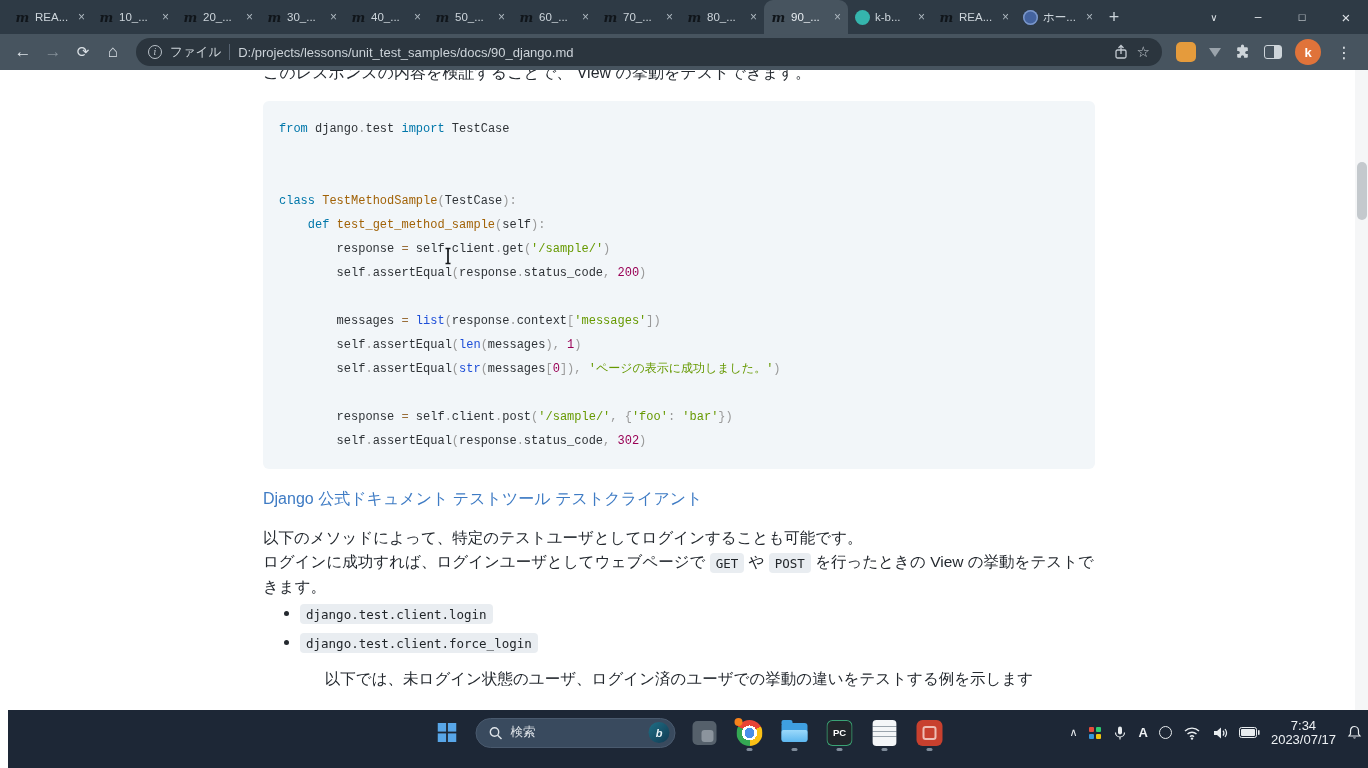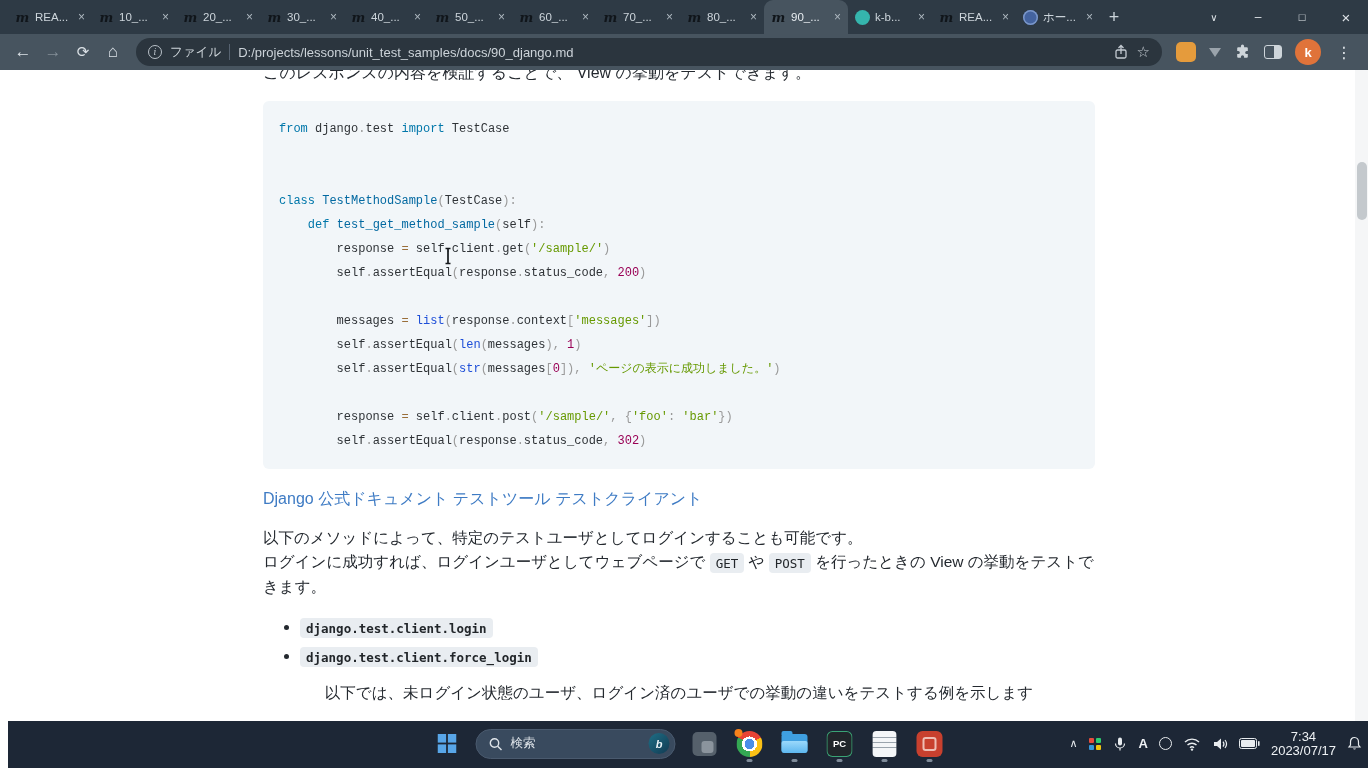--- a/index.html
+++ b/index.html
@@ -46,34 +46,34 @@
   .kebab { color:#dfe4e8; font-size:16px; width:20px; text-align:center; }
 
   
   .page { position:absolute; top:70px; left:0; width:1368px; height:653px; background:#fff; overflow:hidden; }
   .content { position:absolute; left:263px; width:832px; top:0; color:#24292f; }
   .clip-top { margin-top:-9px; font-size:16px; line-height:24px; }
   .code-block { margin-top:16px; background:#f2f6f9; border-radius:6px; padding:16px; }
   .code-pre { font-family:Liberation Mono, monospace; font-size:12px; line-height:24px; }
   .code-line { height:24px; white-space:pre; }
   .tok-pl { color:#2f3337; } .tok-kw { color:#0077aa; } .tok-bi { color:#1d4ed8; }
-  .tok-fn { color:#0369a1; } .tok-st { color:#669900; } .tok-num { color:#990055; }
+  .tok-fn { color:#a16207; } .tok-st { color:#669900; } .tok-num { color:#990055; }
   .tok-pu { color:#999999; } .tok-op { color:#9a6e3a; }
   .doc-link { display:block; margin-top:20px; color:#3e7bc4; font-size:16px; text-decoration:none; cursor:pointer; }
   .para { margin-top:16px; font-size:15.5px; line-height:24px; }
   .chip { font-family:"DejaVu Sans Mono","Liberation Mono",monospace; font-size:12.5px; background:#e9edf1; border-radius:4px; padding:2.5px 6px; color:#22262a; }
-  .method-list { margin-top:14px; padding-left:37px; list-style:disc;font-weight:bold; }
+  .method-list { padding-left:37px; list-style:disc; }
   .method-list li { line-height:28px; }
   .clip-bottom { margin-top:10px; font-size:15.5px; line-height:24px;text-align:center; }
   .scroll-track { position:absolute; right:0; top:0; bottom:0; width:13px; background:#f5f6f7; }
   .scroll-thumb { position:absolute; right:1.5px; top:92px; width:10px; height:58px; background:#c4c9cd; border-radius:5px; }
   .ibeam { position:absolute; left:443px; top:177px; }
 
   
-  .taskbar { position:absolute; bottom:0; left:8px; right:0; height:47px; background:#1d2736; }
+  .taskbar { position:absolute; bottom:0; left:8px; right:0; height:58px; background:#1d2736; }
   .tb-center { position:absolute; left:50%; top:0; height:45px; transform:translateX(-50%); display:flex; align-items:center; gap:13px; }
   .tb-item { position:relative; width:32px; height:38px; display:flex; align-items:center; justify-content:center; }
   .tb-item.running::after { content:""; position:absolute; bottom:1px; left:50%; transform:translateX(-50%); width:6px; height:3px; border-radius:2px; background:#7f8b99; }
   .search-box { height:30px; width:200px; background:#394a5e; border:1px solid #4a5a6e; border-radius:15px; display:flex; align-items:center; gap:8px; padding:0 5px 0 12px; }
   .search-text { flex:1; font-size:12.5px; color:#dfe4e9; }
   .b-badge { width:21px; height:21px; border-radius:50%; background:linear-gradient(135deg,#1e6f86,#123a52); color:#e8f2f6; font-size:11px; font-weight:bold; display:flex; align-items:center; justify-content:center; font-style:italic; }
   .chrome-ic { position:relative; width:26px; height:26px; border-radius:50%;
     background: radial-gradient(circle at 50% 50%, #4a8ee8 0 5px, #ffffff 5px 7.5px, rgba(0,0,0,0) 7.5px),
                 conic-gradient(from -60deg, #e84335 0 120deg, #fbc116 0 240deg, #34a853 0 360deg); }
   .chrome-dot { position:absolute; top:-2px; left:-2px; width:8px; height:8px; border-radius:50%; background:#f7821b; }

